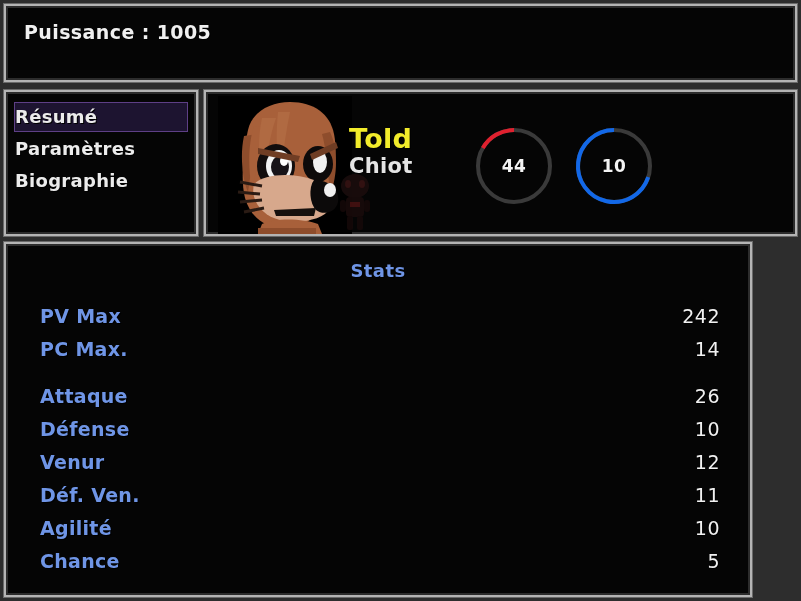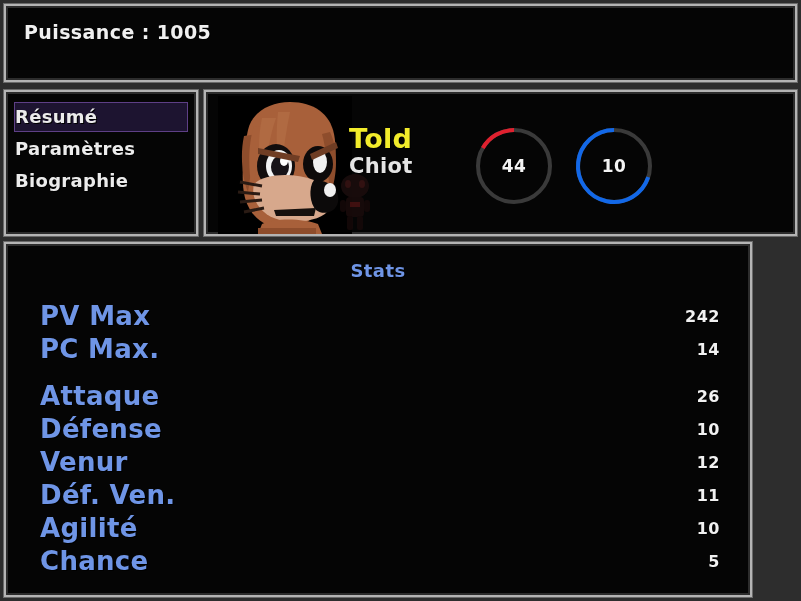--- a/index.html
+++ b/index.html
@@ -190,30 +190,30 @@
     line-height: 33px;
     padding: 0 30px 0 34px;
     box-sizing: border-box;
   }
   .stat-row.spacer-before {
     margin-top: 14px;
   }
   .stat-label {
     float: left;
     color: #6f95e6;
-    font-size: 26px;
+    font-size: 19px;
     font-weight: bold;
     letter-spacing: 0.3px;
     text-shadow: 1px 1px 0 #000;
   }
   .stat-value {
     float: right;
     color: #f1f1f1;
-    font-size: 16px;
-    font-weight: bold;
+    font-size: 19px;
+    font-weight: normal;
     letter-spacing: 0.5px;
     text-shadow: 1px 1px 0 #000;
   }
 </style>
 </head>
 <body>
 
 <div class="screen">
 
   <div class="frame" id="power-panel">

